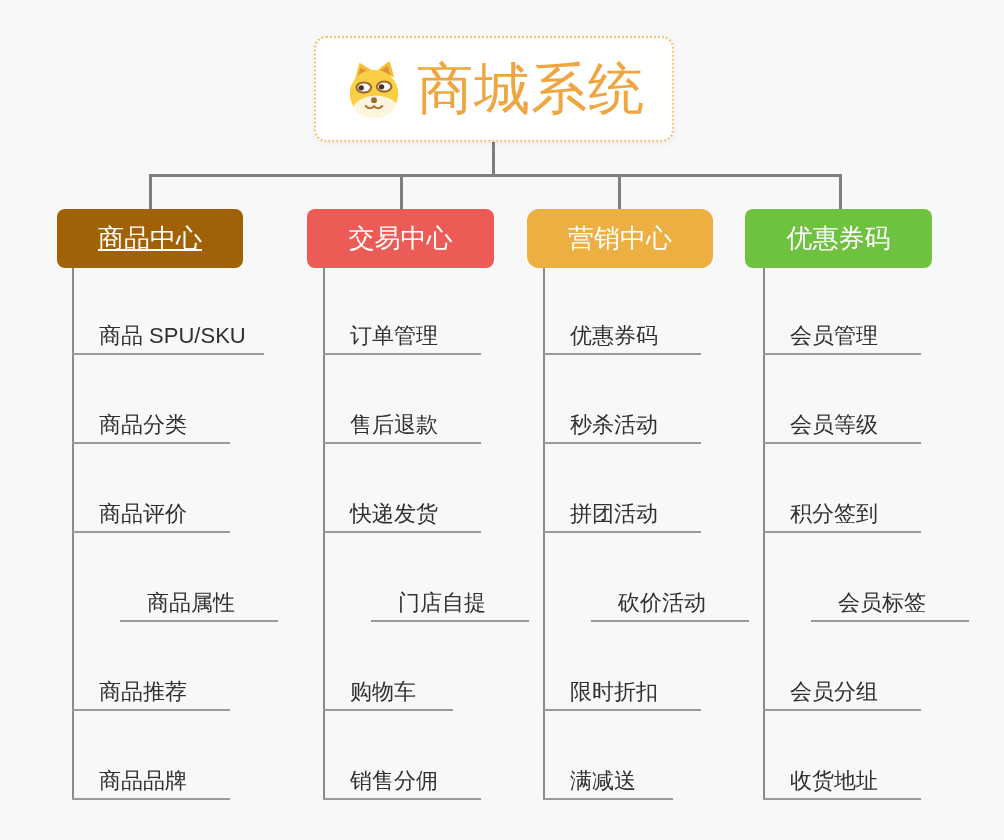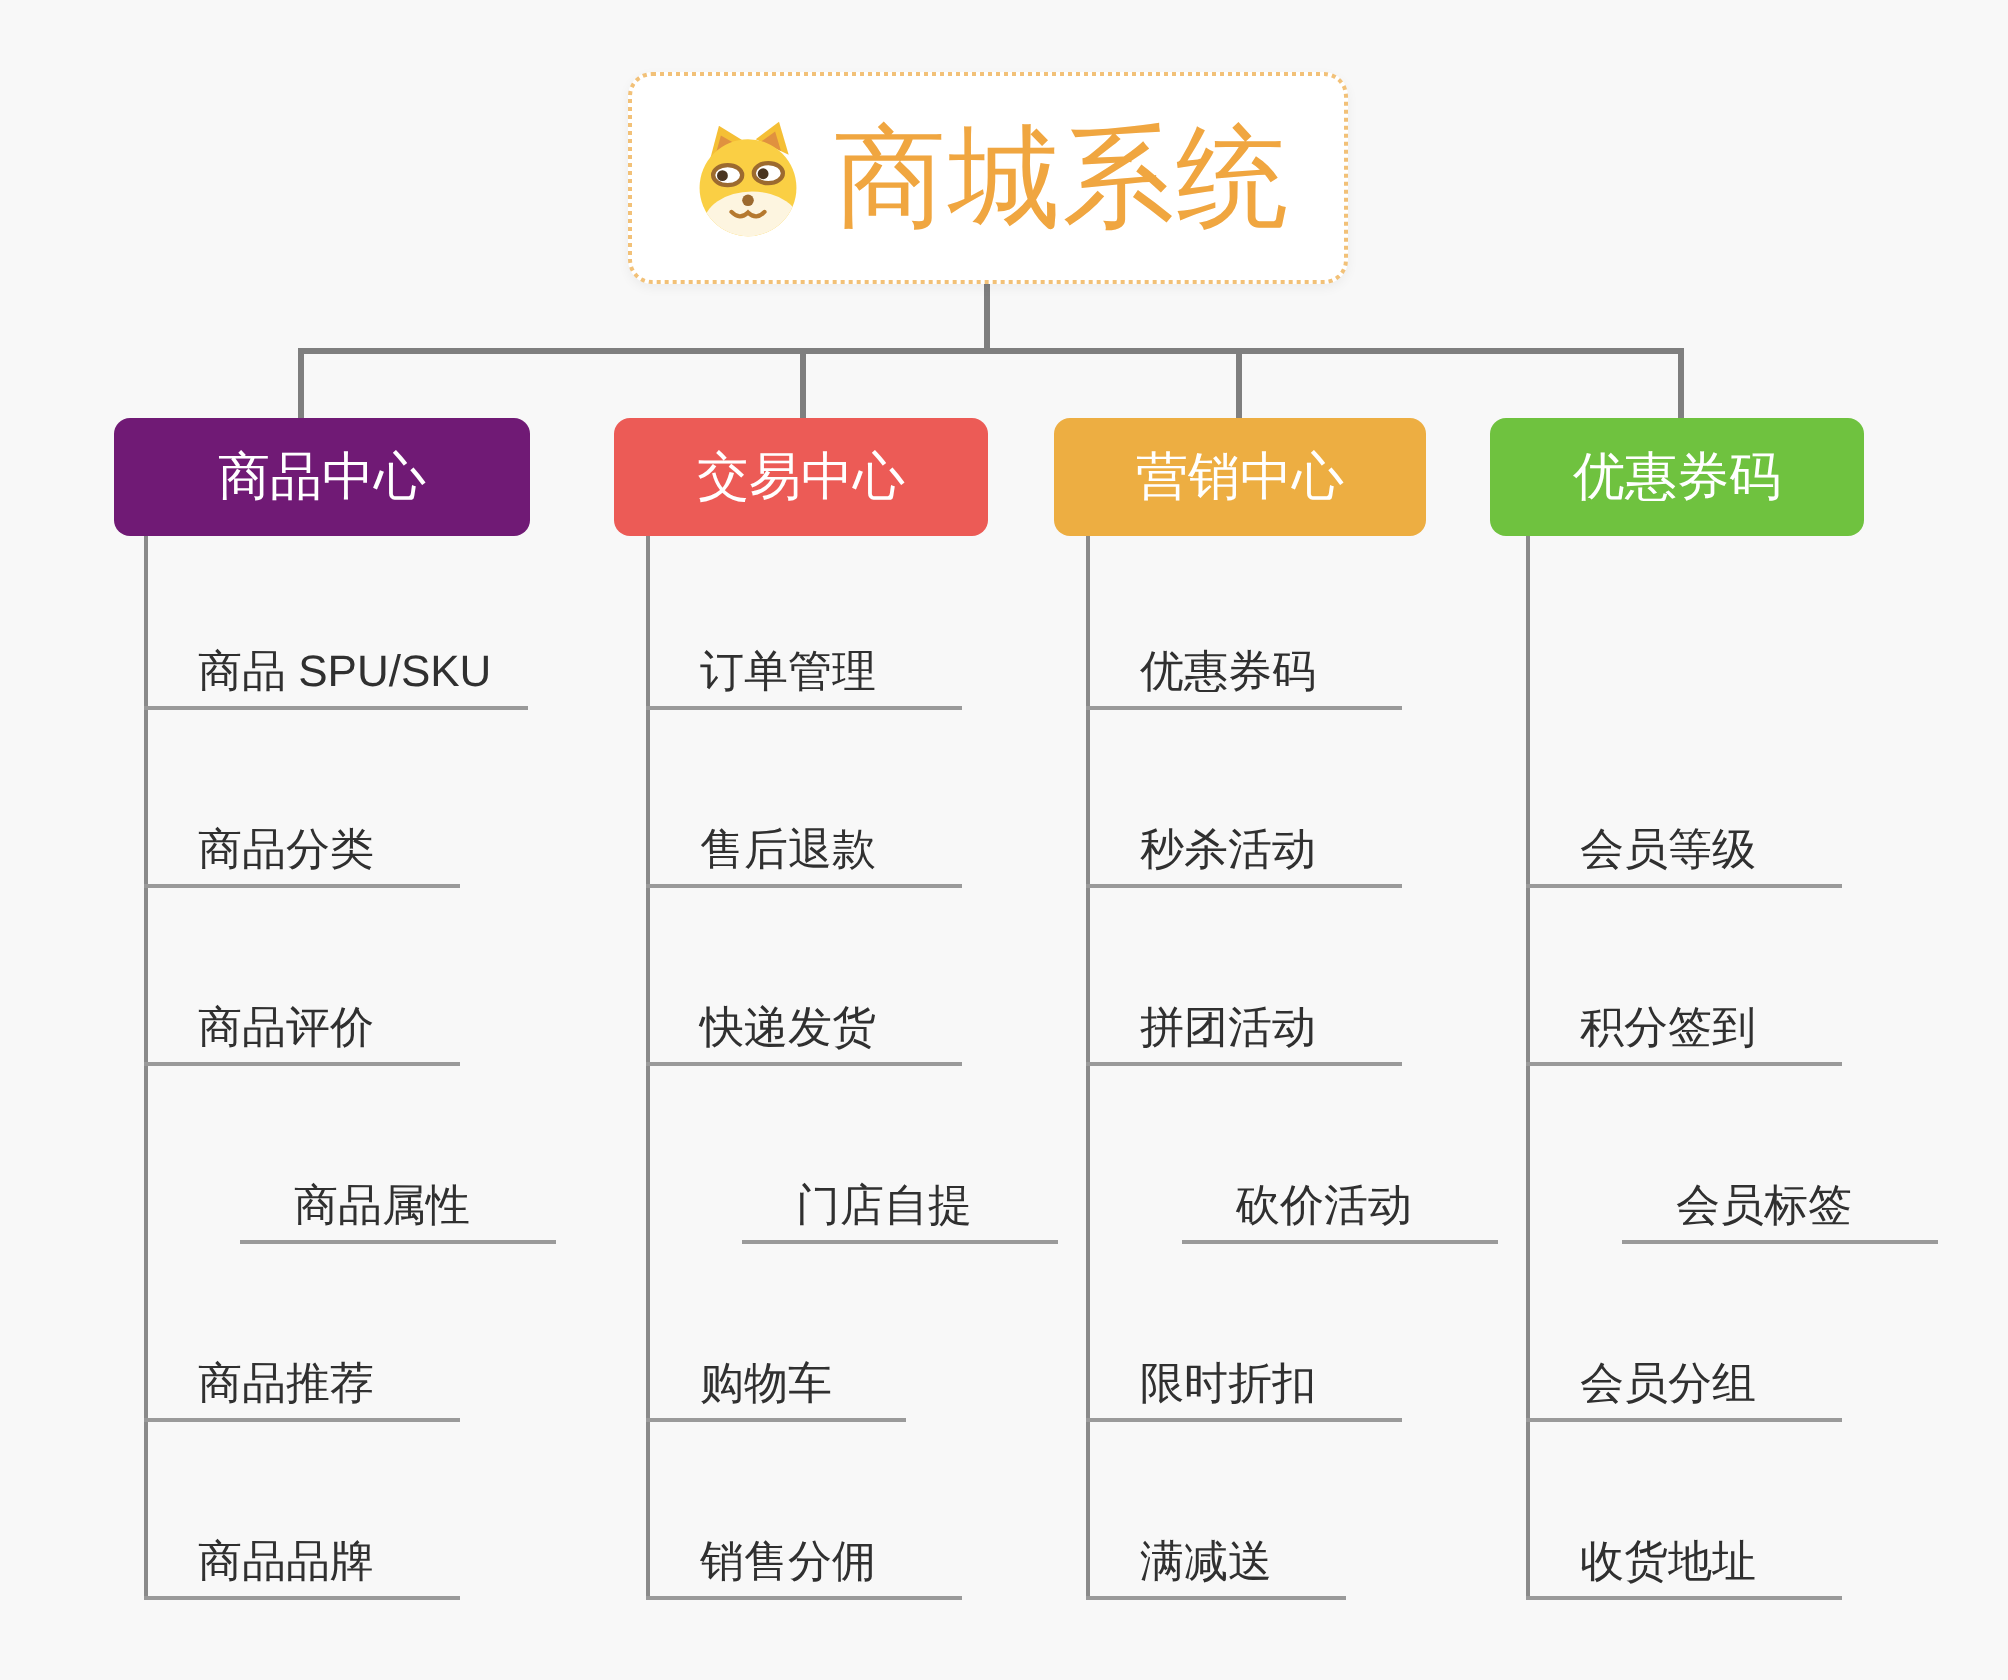--- a/index.html
+++ b/index.html
@@ -48,23 +48,23 @@
   .doge{width:62px;height:62px;flex:0 0 auto;}
 
   
   .branch{
     position:absolute;top:209px;height:59px;
     border-radius:8px;
     display:flex;align-items:center;justify-content:center;
     color:#ffffff;font-size:26px;white-space:nowrap;
     cursor:pointer;
   }
-  .b1{left:57px;width:208px;background:#701a75;}
+  .b1{left:57px;width:186px;background:#a16207;text-decoration:underline;}
   .b2{left:307px;width:187px;background:#ec5b56;}
-  .b3{left:527px;width:186px;background:#edae42;}
+  .b3{left:527px;width:186px;background:#edae42;border-radius:12px;}
   .b4{left:745px;width:187px;background:#6fc23f;}
 
   
   .child{
     position:absolute;
     height:50px;
     box-sizing:border-box;
     border-bottom:2px solid #9a9a9a;
     display:flex;align-items:flex-end;
     padding:0 0 5px 27px;
@@ -179,20 +179,23 @@
   <div class="child c3 r4">
       <span class="child-label">砍价活动</span>
     </div>
   <div class="child c3 r5">
       <span class="child-label">限时折扣</span>
     </div>
   <div class="child c3 r6 w3">
       <span class="child-label">满减送</span>
     </div>
 
+  <div class="child c4 r1">
+      <span class="child-label">会员管理</span>
+    </div>
   <div class="child c4 r2">
       <span class="child-label">会员等级</span>
     </div>
   <div class="child c4 r3">
       <span class="child-label">积分签到</span>
     </div>
   <div class="child c4 r4">
       <span class="child-label">会员标签</span>
     </div>
   <div class="child c4 r5">

